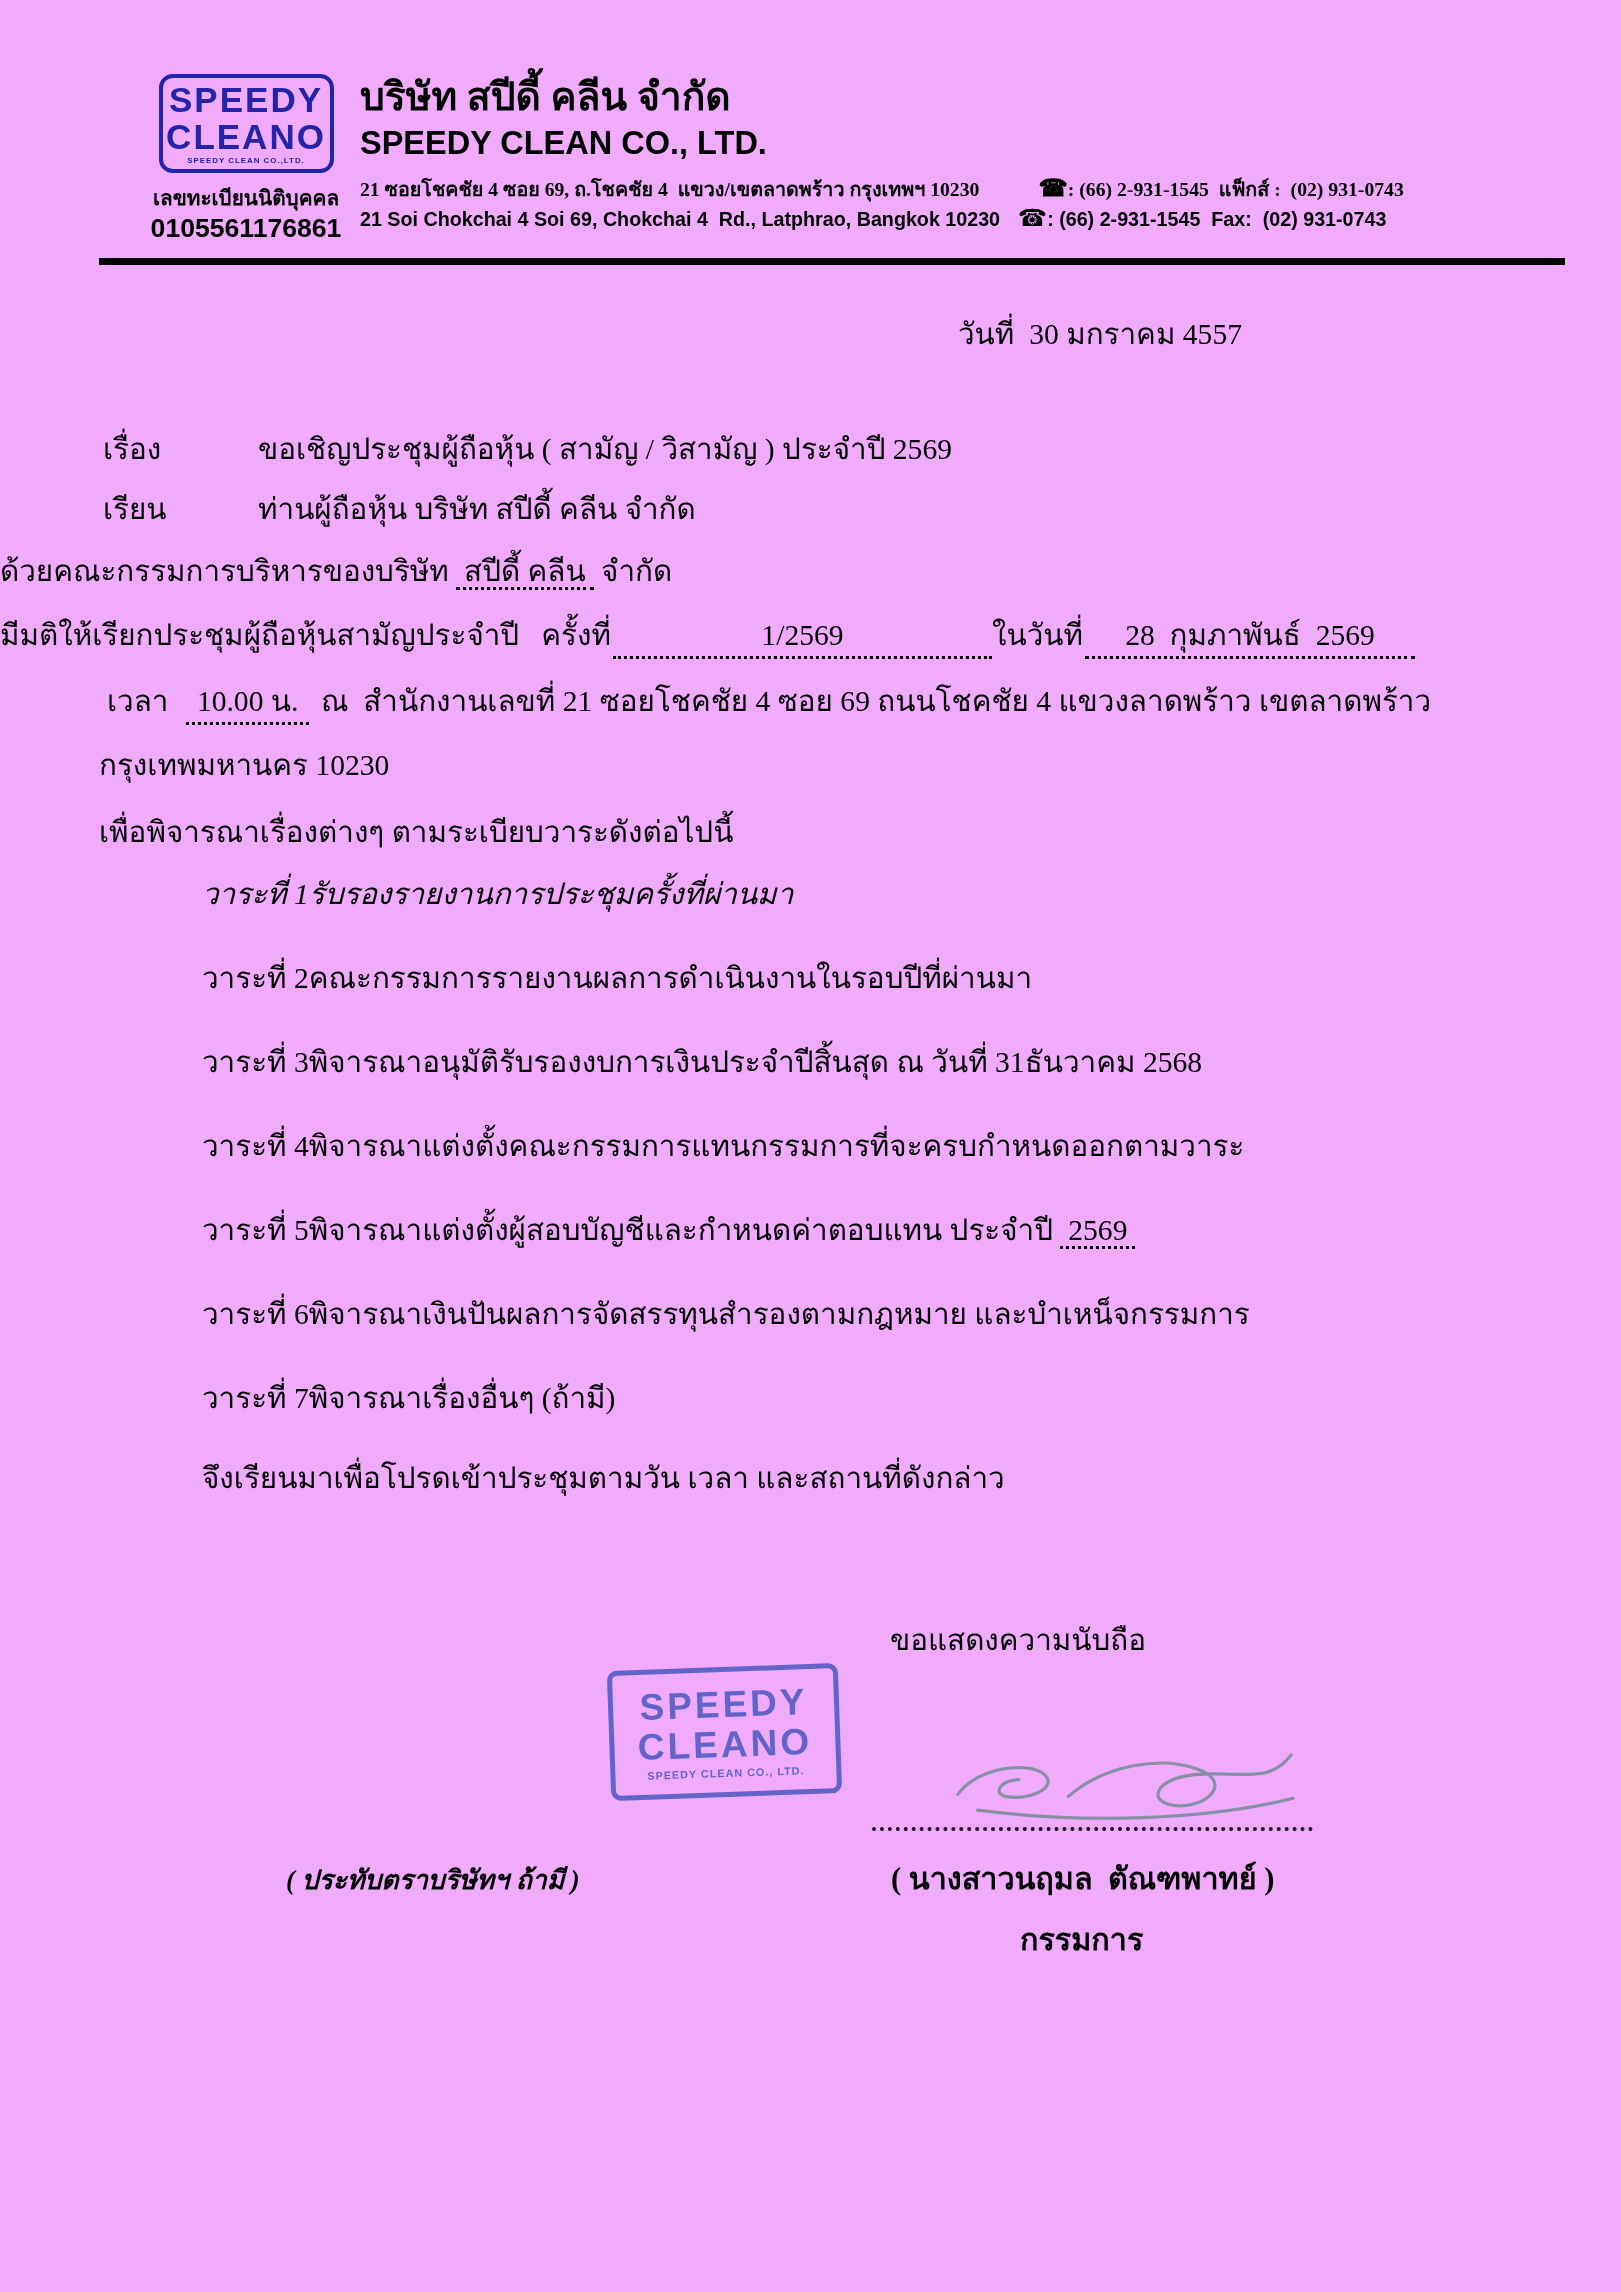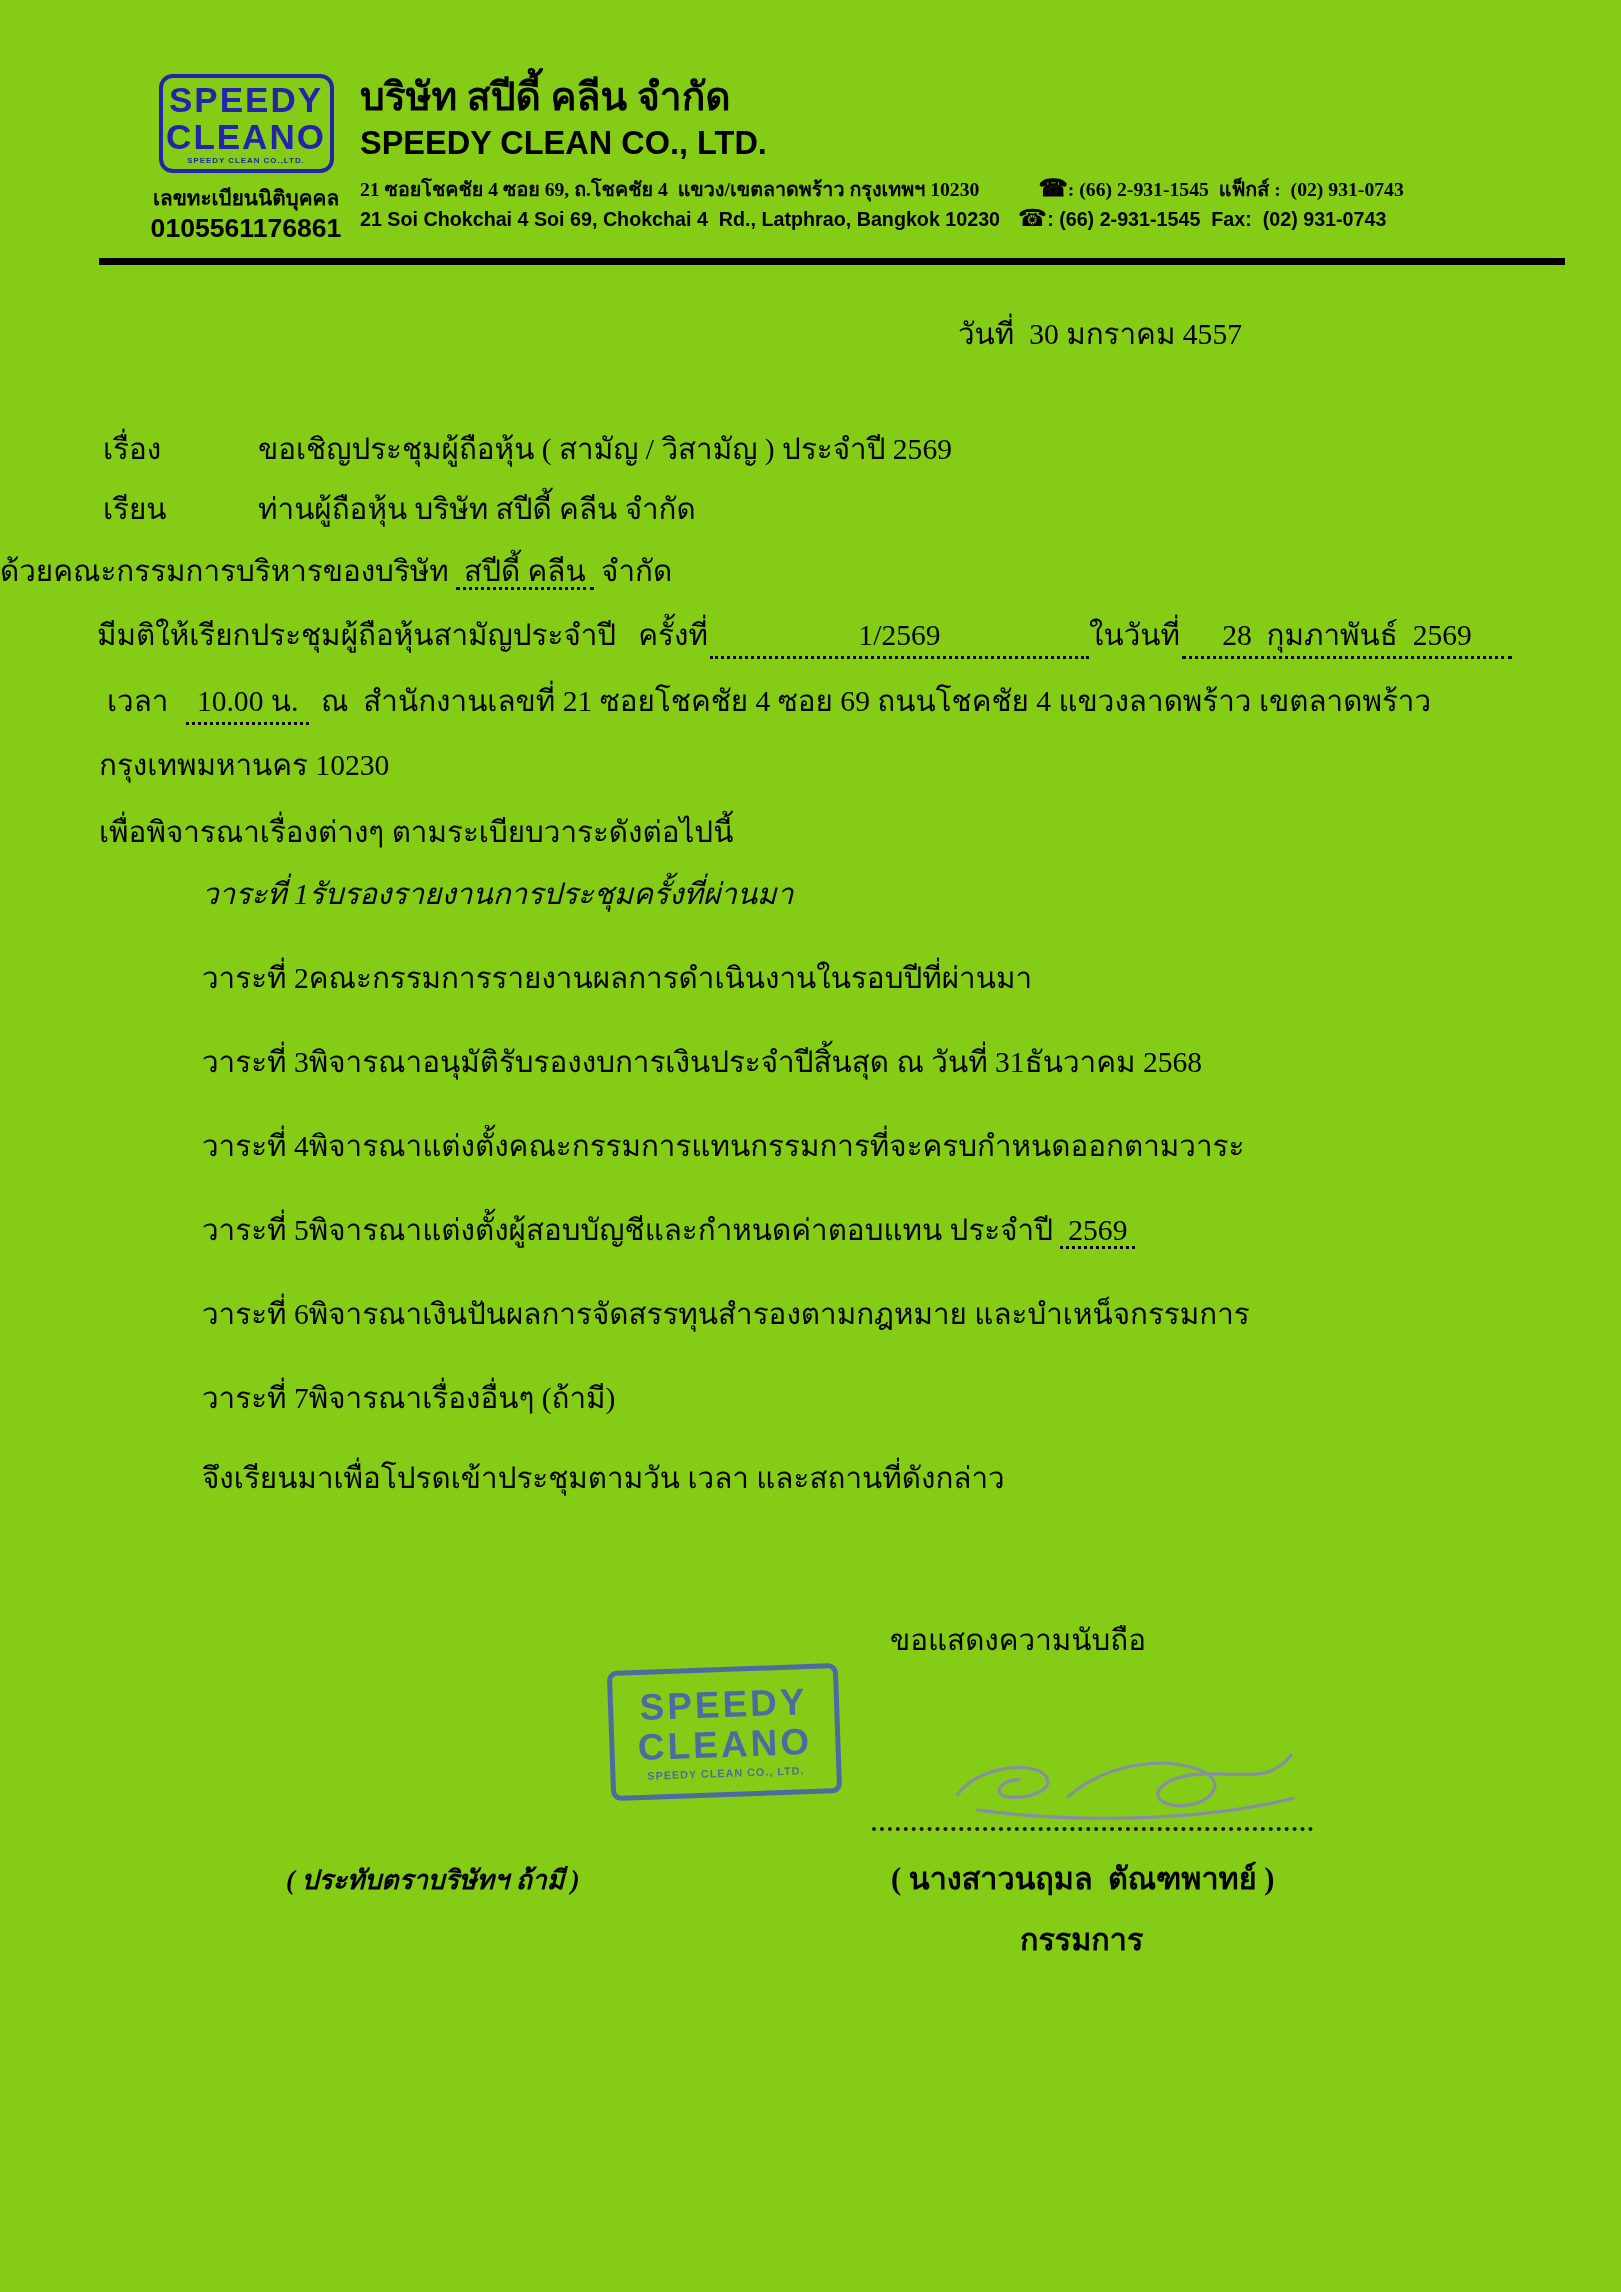--- a/index.html
+++ b/index.html
@@ -4,21 +4,21 @@
 <style>
   :root{
     --brand-blue:#2424A8;
     --stamp-blue:#4355C0;
     --signature-ink:#8590A5;
   }
   html,body{margin:0;padding:0;background:#e8e8e8;}
   .page{
     position:relative;
     width:1621px;height:2292px;
-    background:#84cc16;
+    background:#f0abfc;
     overflow:hidden;
     font-family:"Liberation Serif","DejaVu Serif",serif;
     color:#000;
   }
   
   .logo-col{position:absolute;left:128px;top:74px;width:236px;text-align:center;}
   .logo-box{
     width:175px;height:99px;margin:0 auto;box-sizing:border-box;
     border:4.9px solid var(--brand-blue);border-radius:13.8px;
     display:flex;flex-direction:column;justify-content:center;align-items:center;
@@ -41,21 +41,21 @@
   
   .body-flow{padding-top:296px;}
   .body-flow p{margin:0;font-size:29.6px;line-height:41px;white-space:nowrap;}
   .body-flow p span{white-space:pre;}
   .pre{white-space:pre !important;}
   .date-line{margin-top:17.7px !important;padding-left:958px;}
   .subject-line{margin-top:74px !important;padding-left:103px;}
   .to-line{margin-top:19.7px !important;padding-left:103px;}
   .lbl{display:inline-block;min-width:155px;}
   .intro-line{margin-top:20.7px !important;}
-  .resolution-line{margin-top:22.7px !important;padding-left:97px;}
+  .resolution-line{margin-top:22.7px !important;}
   .time-line{margin-top:22.7px !important;padding-left:107px;}
   .bangkok-line{margin-top:19.7px !important;padding-left:99px;}
   .agenda-intro{margin-top:25.6px !important;padding-left:99px;}
   .agenda-row{margin-top:43px !important;padding-left:202px;}
   .agenda-row.first{margin-top:21.7px !important;font-style:italic;}
   .agenda-no{display:inline-block;min-width:94px;}
   .closing-line{margin-top:39px !important;padding-left:202px;}
   .dotted{border-bottom:3px dotted #000;padding:0 7.9px;}
   .fill{display:inline-block;border-bottom:3px dotted #000;text-align:center;}
   .fill-no{min-width:379px;margin-left:2px;}

